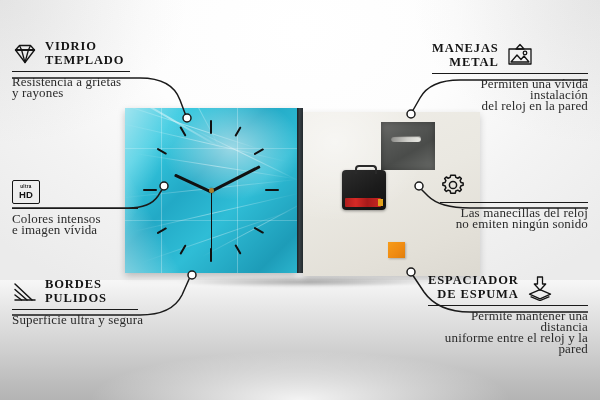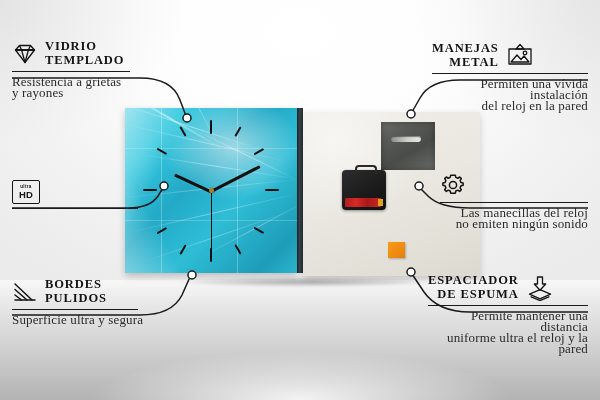--- a/index.html
+++ b/index.html
@@ -237,20 +237,22 @@
   </div>
 
   <div class="callout c-left" style="left:12px;top:172px;width:140px;margin-top:8px;">
     <div class="c-head">
       <div class="hdbox">
         <span class="hd-ultra">ultra</span>
         <span class="hd-hd">HD</span>
       </div>
     </div>
     <div class="c-rule" style="width:126px;"></div>
+    <div class="c-desc">Colores intensos
+e imagen vívida</div>
   </div>
 
   <div class="callout c-left" style="left:12px;top:278px;width:140px;">
     <div class="c-head">
       <svg class="ic" width="26" height="22" viewBox="0 0 26 22">
         <g stroke="#141414" stroke-width="1.5" stroke-linecap="round">
           <line x1="3" y1="3" x2="20" y2="19"></line>
           <line x1="3" y1="8.5" x2="15" y2="19"></line>
           <line x1="3" y1="14" x2="9.5" y2="19"></line>
           <line x1="3" y1="19" x2="23" y2="19"></line>
@@ -302,16 +304,16 @@
       <svg class="ic" width="28" height="26" viewBox="0 0 28 26">
         <g fill="none" stroke="#141414" stroke-width="1.3" stroke-linejoin="round">
           <path d="M11.5,2 h5 v7 h3.2 L14,15.2 8.3,9 h3.2 Z"></path>
           <path d="M14,14.6 L24.5,19.2 L14,23.8 L3.5,19.2 Z"></path>
           <path d="M4.6,21.6 L14,25.6 L23.4,21.6"></path>
         </g>
       </svg>
     </div>
     <div class="c-rule" style="width:160px;margin-left:auto;"></div>
     <div class="c-desc">Permite mantener una distancia
-uniforme ultra el reloj y la pared</div>
+uniforme entre el reloj y la pared</div>
   </div>
 
 </div>
 
 </body></html>

